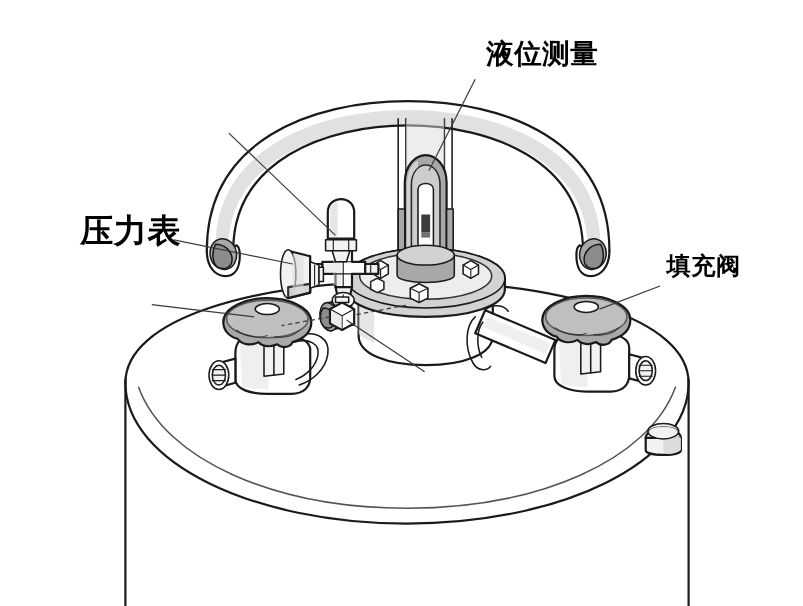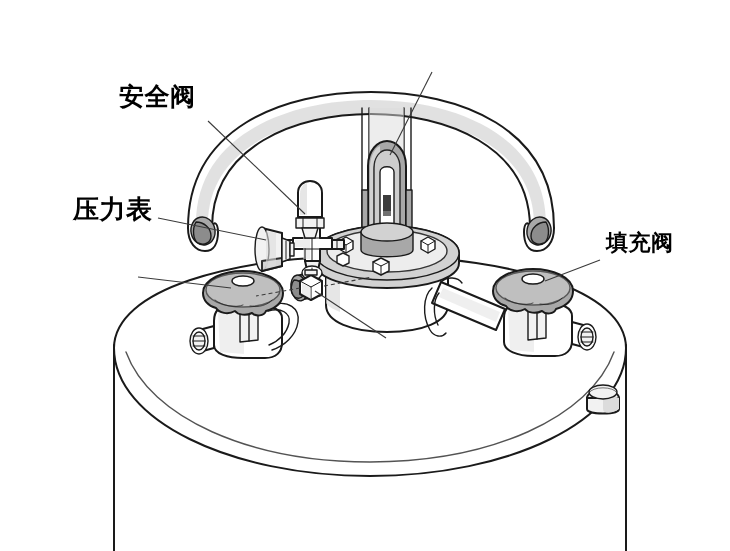--- a/index.html
+++ b/index.html
@@ -32,21 +32,21 @@
     position: absolute;
     font-family: "DejaVu Sans", "Liberation Sans", sans-serif;
     font-weight: bold;
     color: #000000;
     white-space: nowrap;
     line-height: 1;
     letter-spacing: 0.5px;
   }
   #label-safety-valve   { left: 119px; top: 84px;  font-size: 25px; }
   #label-level-gauge    { left: 442px; top: 36px;  font-size: 25px; }
-  #label-pressure-gauge { left: 73px;  top: 196px; font-size: 26px; }
+  #label-pressure-gauge { left: 73px;  top: 196px; font-size: 30px; }
   #label-vent-valve     { left: 48px;  top: 258px; font-size: 25px; }
   #label-fill-valve     { left: 606px; top: 232px; font-size: 22px; }
   #label-rupture-disc   { left: 345px; top: 343px; font-size: 25px; }
 </style>
 </head>
 <body>
 
 <div id="diagram-root">
 
   <svg id="diagram-svg" viewBox="0 0 730 551" xmlns="http://www.w3.org/2000/svg">
@@ -372,22 +372,22 @@
       <line class="lead" x1="432" y1="72" x2="390" y2="155"></line>
       <line class="lead" x1="158" y1="218" x2="266" y2="240"></line>
       <line class="lead" x1="138" y1="277" x2="231" y2="288"></line>
       <line class="lead" x1="600" y1="260" x2="545" y2="281"></line>
       <line class="lead" x1="386" y1="338" x2="315" y2="291"></line>
       <line class="leadD" x1="300" y1="288" x2="256" y2="296"></line>
       <line class="leadD" x1="324" y1="286" x2="372" y2="277"></line>
     </g>
   </svg>
 
-  <div class="callout-label" id="label-safety-valve">安全阀</div>
-
+
+  <div class="callout-label" id="label-level-gauge">液位测量</div>
 
   <div class="callout-label" id="label-pressure-gauge">压力表</div>
 
 
   <div class="callout-label" id="label-fill-valve">填充阀</div>
 
 
 </div>
 
 </body></html>

